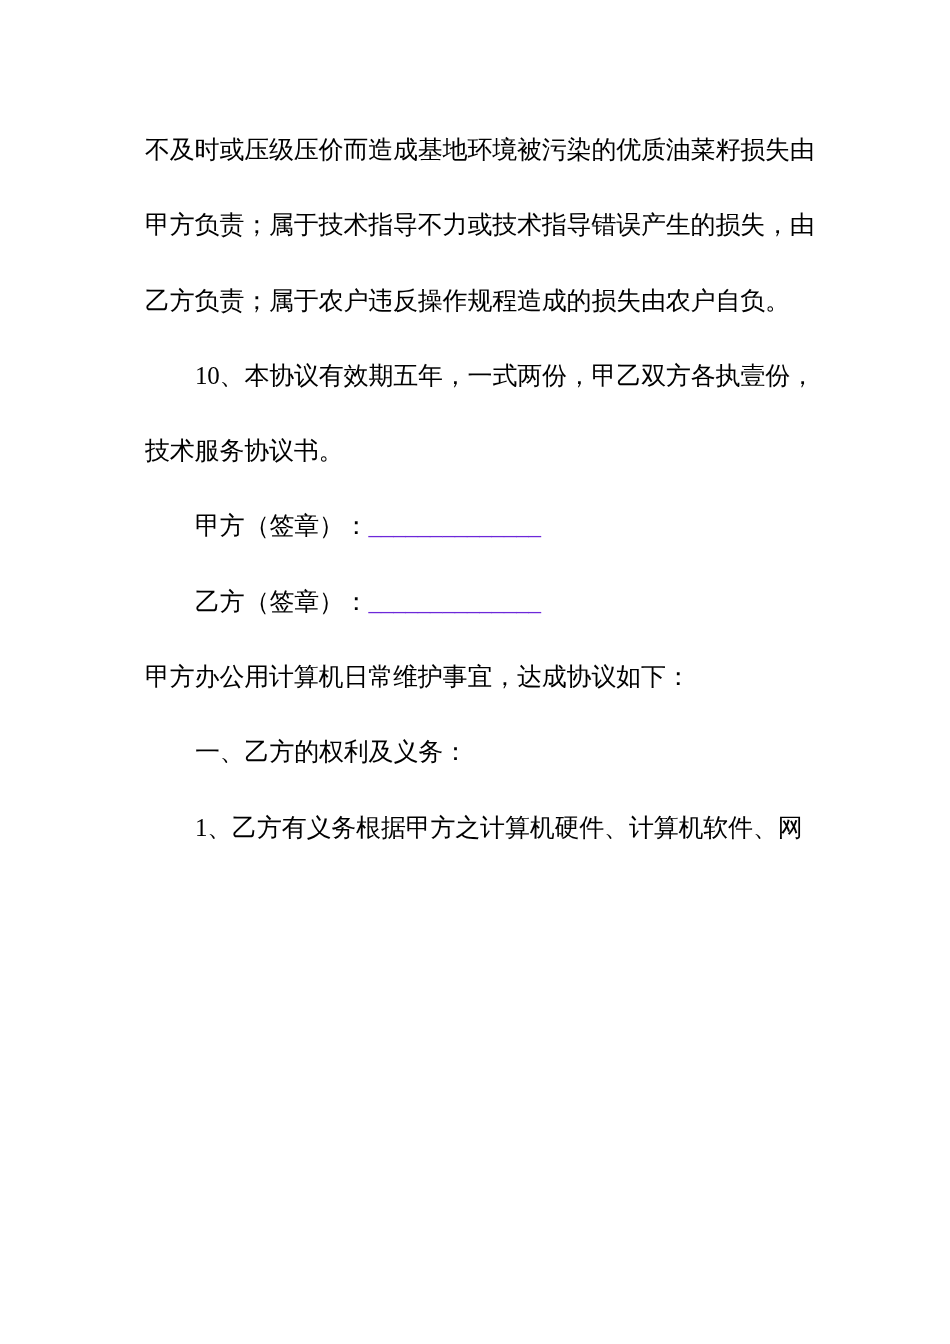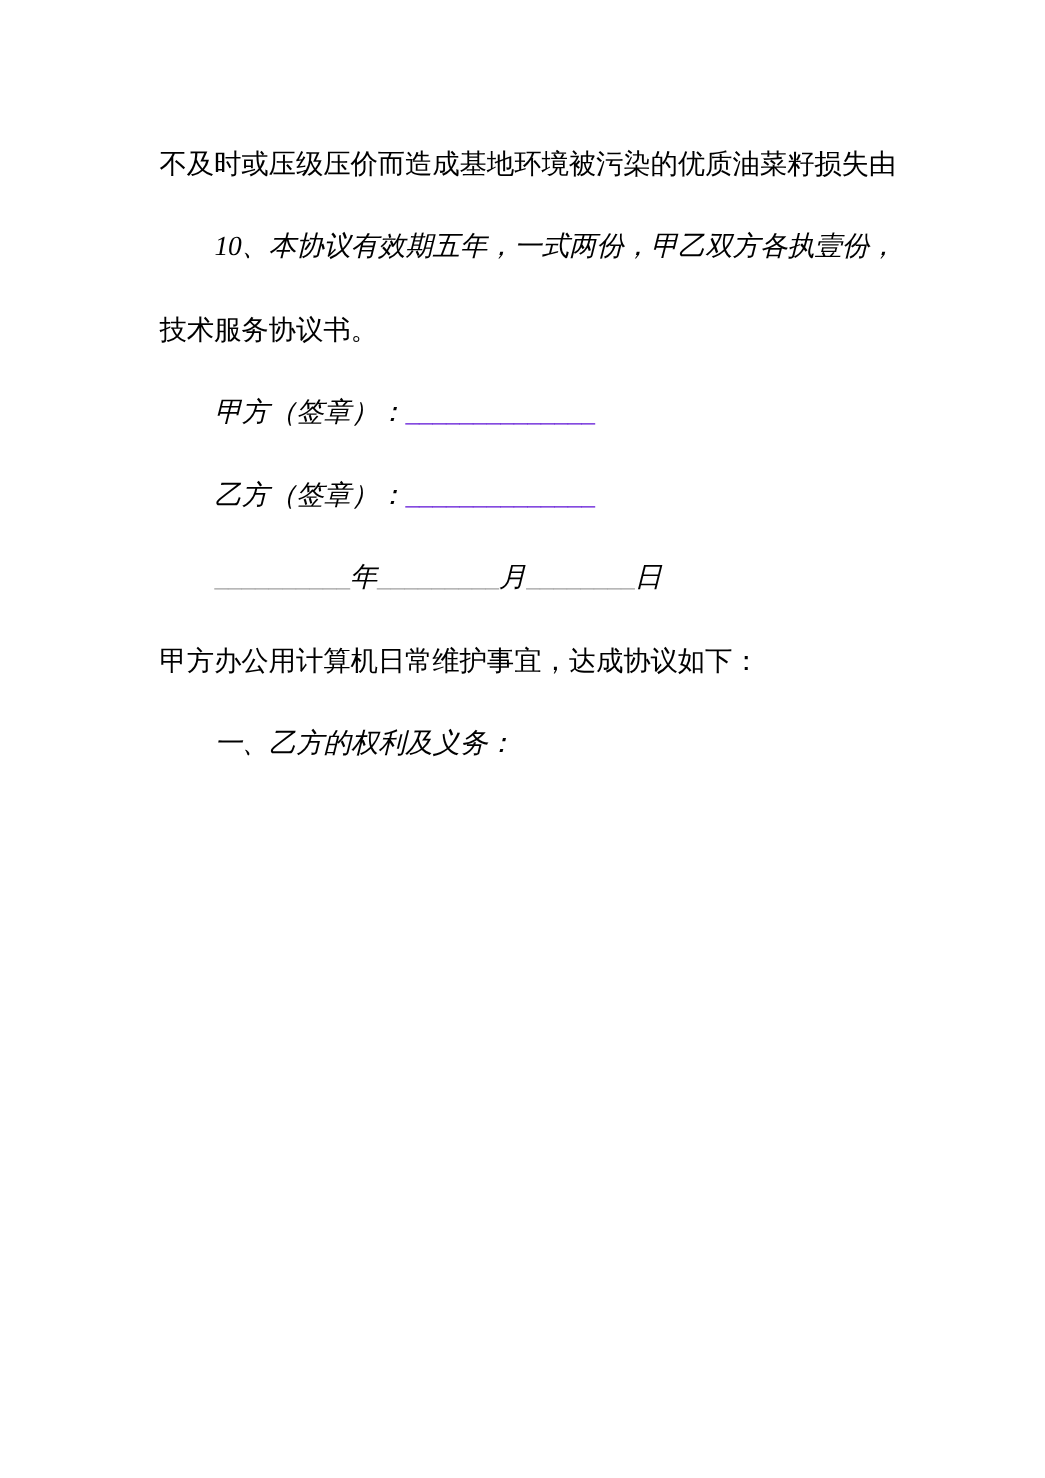--- a/index.html
+++ b/index.html
@@ -24,68 +24,73 @@
   .line {
     height: 75.3px;
     line-height: 75.3px;
     font-size: 25px;
     color: #000000;
     white-space: nowrap;
     letter-spacing: -0.2px;
   }
   .indent {
     padding-left: 50px;
-    font-style: italic;
   }
   .blank-dark {
     color: #6d28d9;
   }
   .blank-gray {
     color: #aaaaaa;
   }
 </style>
 </head>
 <body>
 
 <div class="page">
   <div class="content">
 
     <div class="line">
       <span>不及时或压级压价而造成基地环境被污染的优质油菜籽损失由</span>
     </div>
 
+    <div class="line">
+      <span>甲方负责；属于技术指导不力或技术指导错误产生的损失，由</span>
+    </div>
 
+    <div class="line">
+      <span>乙方负责；属于农户违反操作规程造成的损失由农户自负。</span>
+    </div>
 
     <div class="line indent">
       <span>10、本协议有效期五年，一式两份，甲乙双方各执壹份，</span>
     </div>
 
     <div class="line">
       <span>技术服务协议书。</span>
     </div>
 
     <div class="line indent">
       <span>甲方（签章）：</span><span class="blank-dark">______________</span>
     </div>
 
     <div class="line indent">
       <span>乙方（签章）：</span><span class="blank-dark">______________</span>
     </div>
 
-    <div class="line indent">
-      <span class="blank-gray">__________</span><span>年</span><span class="blank-gray">_________</span><span>月</span><span class="blank-gray">________</span><span>日</span>
-    </div>
 
 
 
 
     <div class="line">
       <span>甲方办公用计算机日常维护事宜，达成协议如下：</span>
     </div>
 
     <div class="line indent">
       <span>一、乙方的权利及义务：</span>
     </div>
 
+    <div class="line indent">
+      <span>1、乙方有义务根据甲方之计算机硬件、计算机软件、网</span>
+    </div>
 
 
   </div>
 </div>
 
 </body></html>

